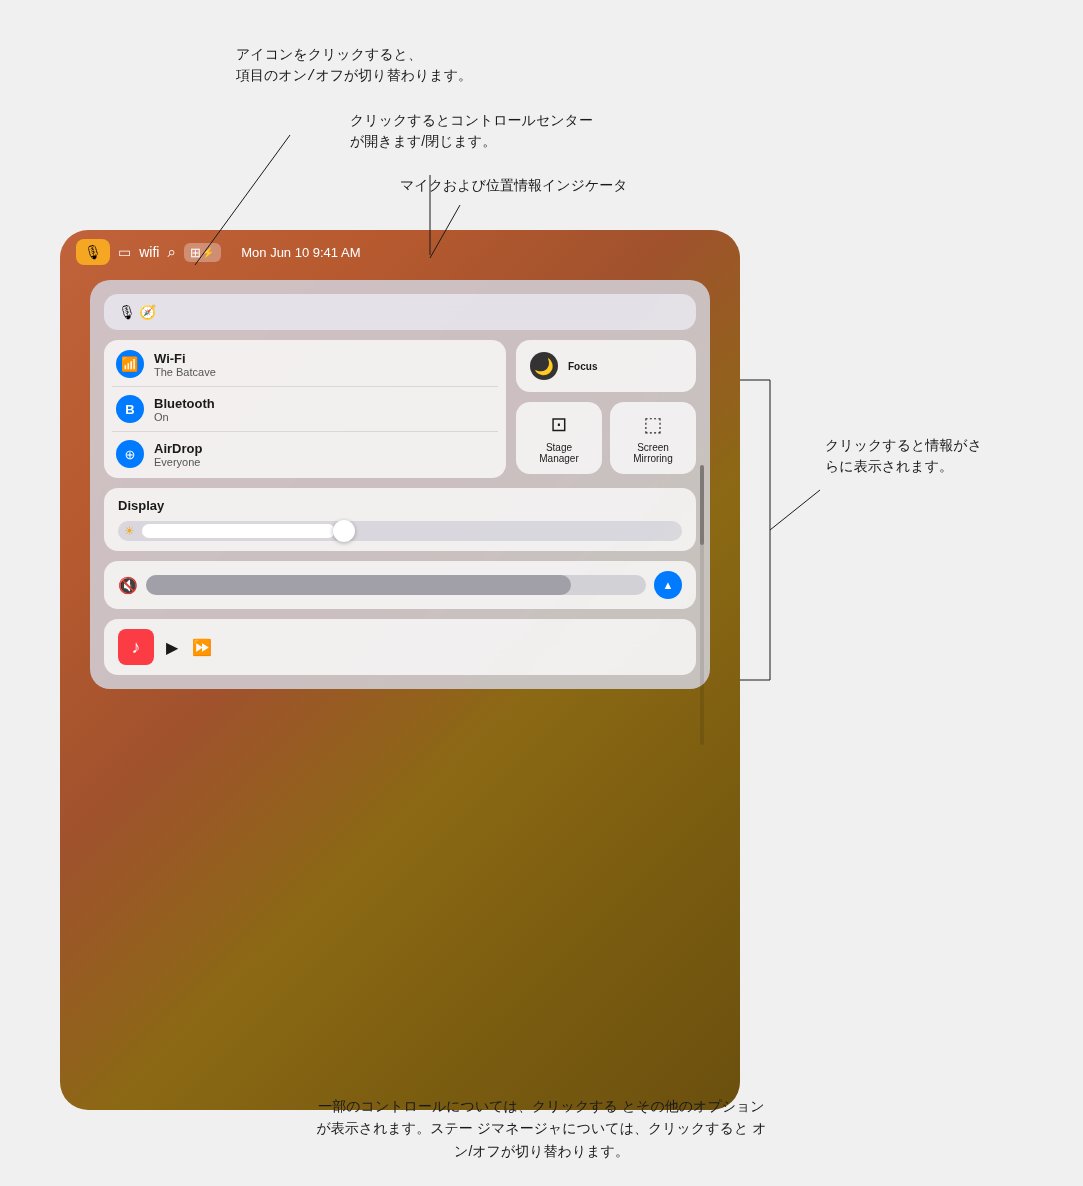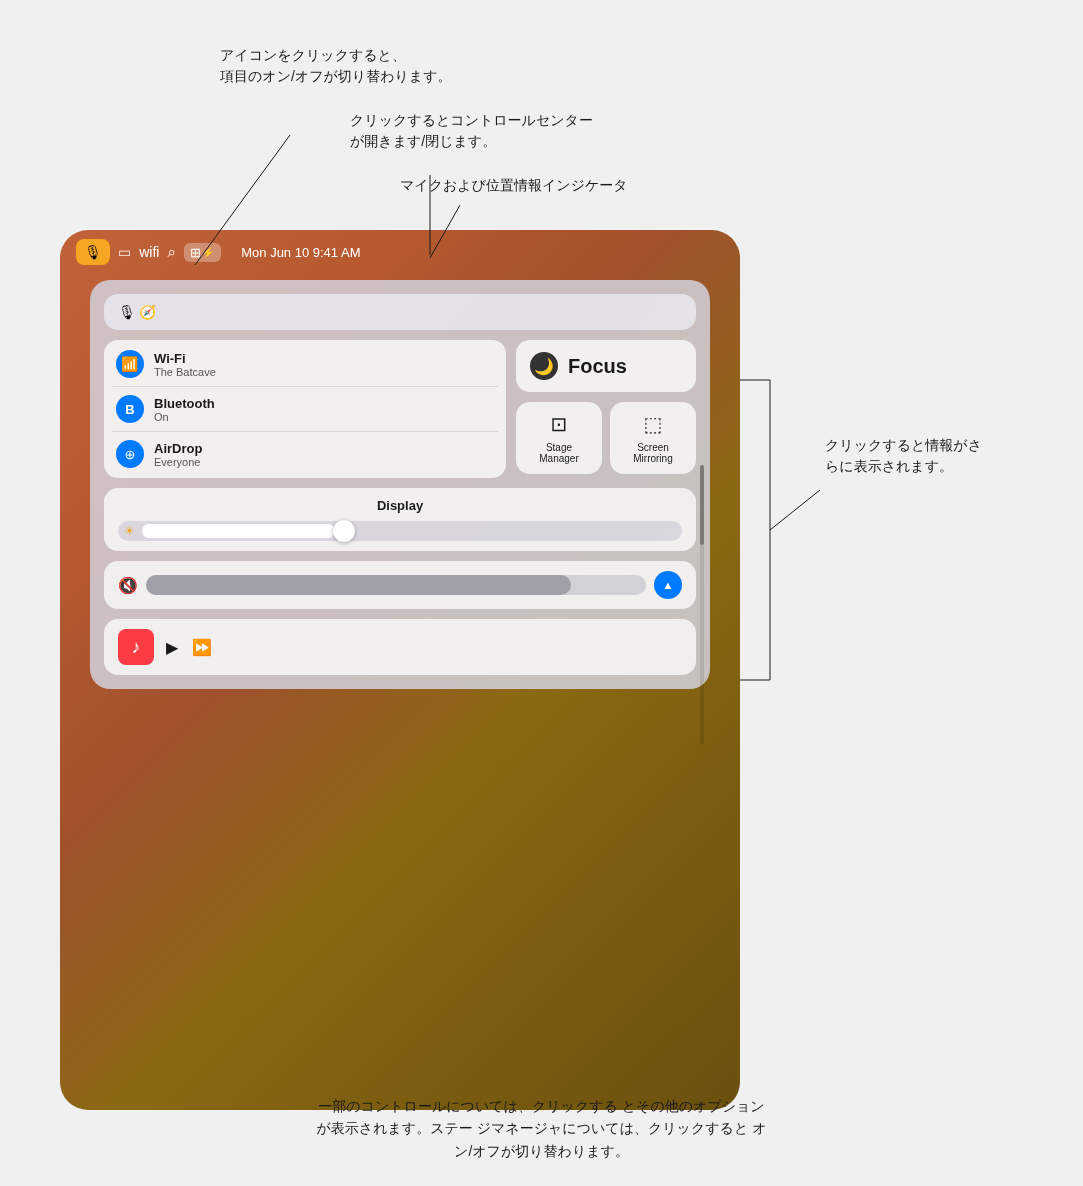--- a/index.html
+++ b/index.html
@@ -198,21 +198,21 @@
       border-radius: 50%;
       background: #333;
       display: flex;
       align-items: center;
       justify-content: center;
       color: white;
       font-size: 16px;
     }
 
     .focus-label {
-      font-size: 20px;
+      font-size: 10px;
       font-weight: 600;
       color: #1a1a1a;
     }
 
     .bottom-right-row {
       display: flex;
       gap: 8px;
     }
 
     .stage-btn, .mirror-btn {
@@ -244,21 +244,20 @@
       background: rgba(255,255,255,0.75);
       border-radius: 14px;
       padding: 10px 14px;
     }
 
     .section-title {
       font-size: 13px;
       font-weight: 600;
       color: #1a1a1a;
       margin-bottom: 8px;
-      text-align: center;
     }
 
     .slider-track {
       width: 100%;
       height: 20px;
       background: rgba(200,200,210,0.6);
       border-radius: 10px;
       position: relative;
       display: flex;
       align-items: center;
@@ -558,21 +557,21 @@
   <line x1="430" y1="175" x2="430" y2="255" stroke="#1a1a1a" stroke-width="1"></line>
 
   <line x1="460" y1="205" x2="430" y2="258" stroke="#1a1a1a" stroke-width="1"></line>
 
   <line x1="740" y1="380" x2="770" y2="380" stroke="#1a1a1a" stroke-width="1"></line>
   <line x1="770" y1="380" x2="770" y2="680" stroke="#1a1a1a" stroke-width="1"></line>
   <line x1="770" y1="680" x2="740" y2="680" stroke="#1a1a1a" stroke-width="1"></line>
   <line x1="770" y1="530" x2="820" y2="490" stroke="#1a1a1a" stroke-width="1"></line>
 </svg>
 
-<div class="annotation" style="left: 220px; top: 45px; white-space: pre-line;">アイコンをクリックすると、
+<div class="annotation" style="left: 236px; top: 45px; white-space: pre-line; font-family: Liberation Mono, monospace;">アイコンをクリックすると、
 項目のオン/オフが切り替わります。</div>
 
 <div class="annotation" style="left: 350px; top: 110px; white-space: pre-line;">クリックするとコントロールセンター
 が開きます/閉じます。</div>
 
 <div class="annotation" style="left: 400px; top: 175px;">マイクおよび位置情報インジケータ</div>
 
 <div class="annotation" style="left: 825px; top: 435px; white-space: pre-line;">クリックすると情報がさ
 らに表示されます。</div>
 

